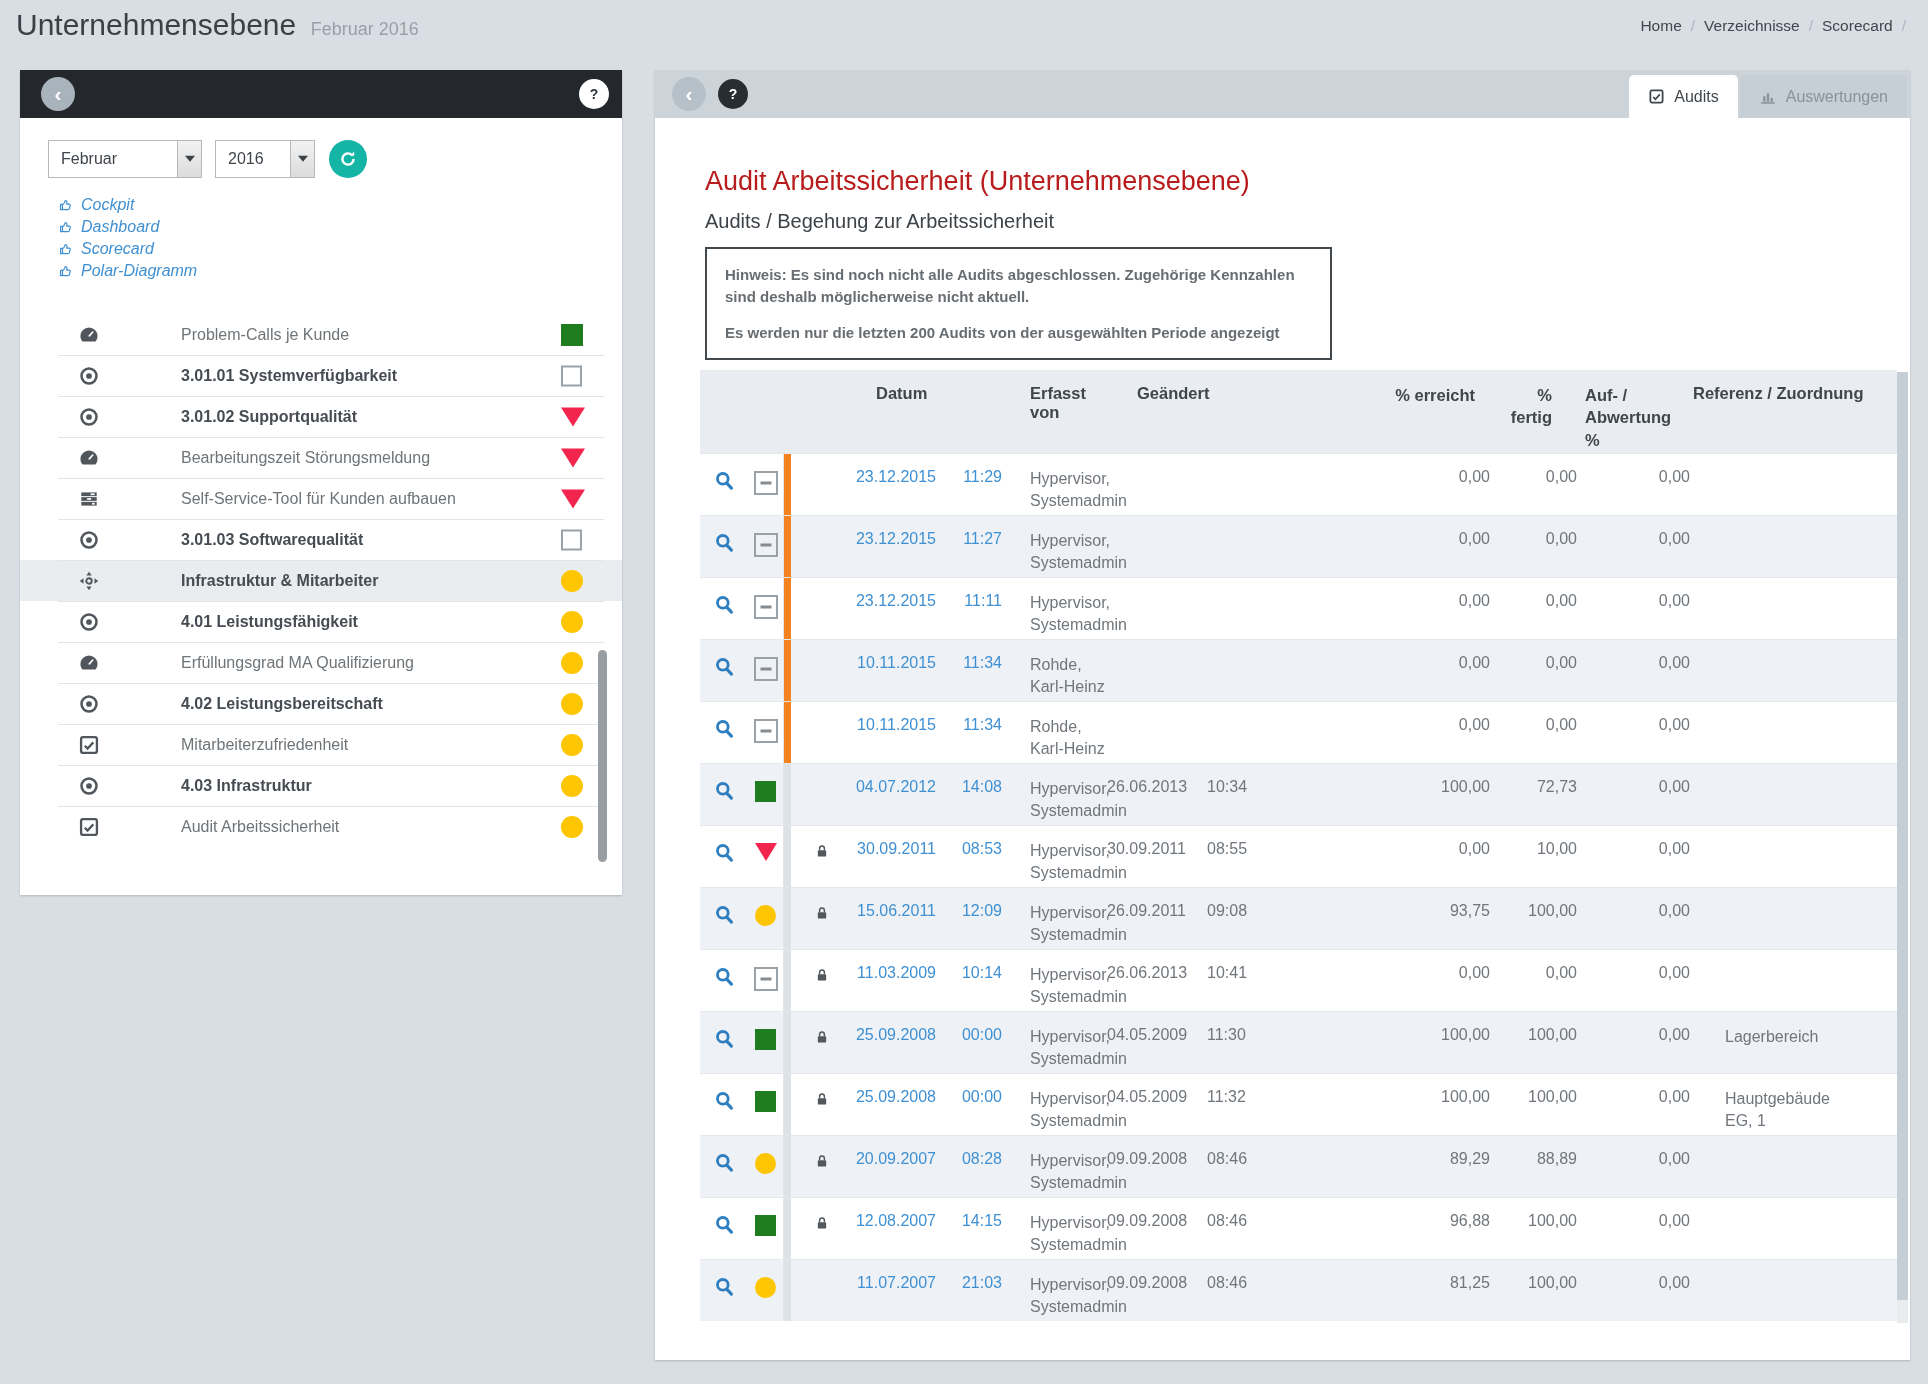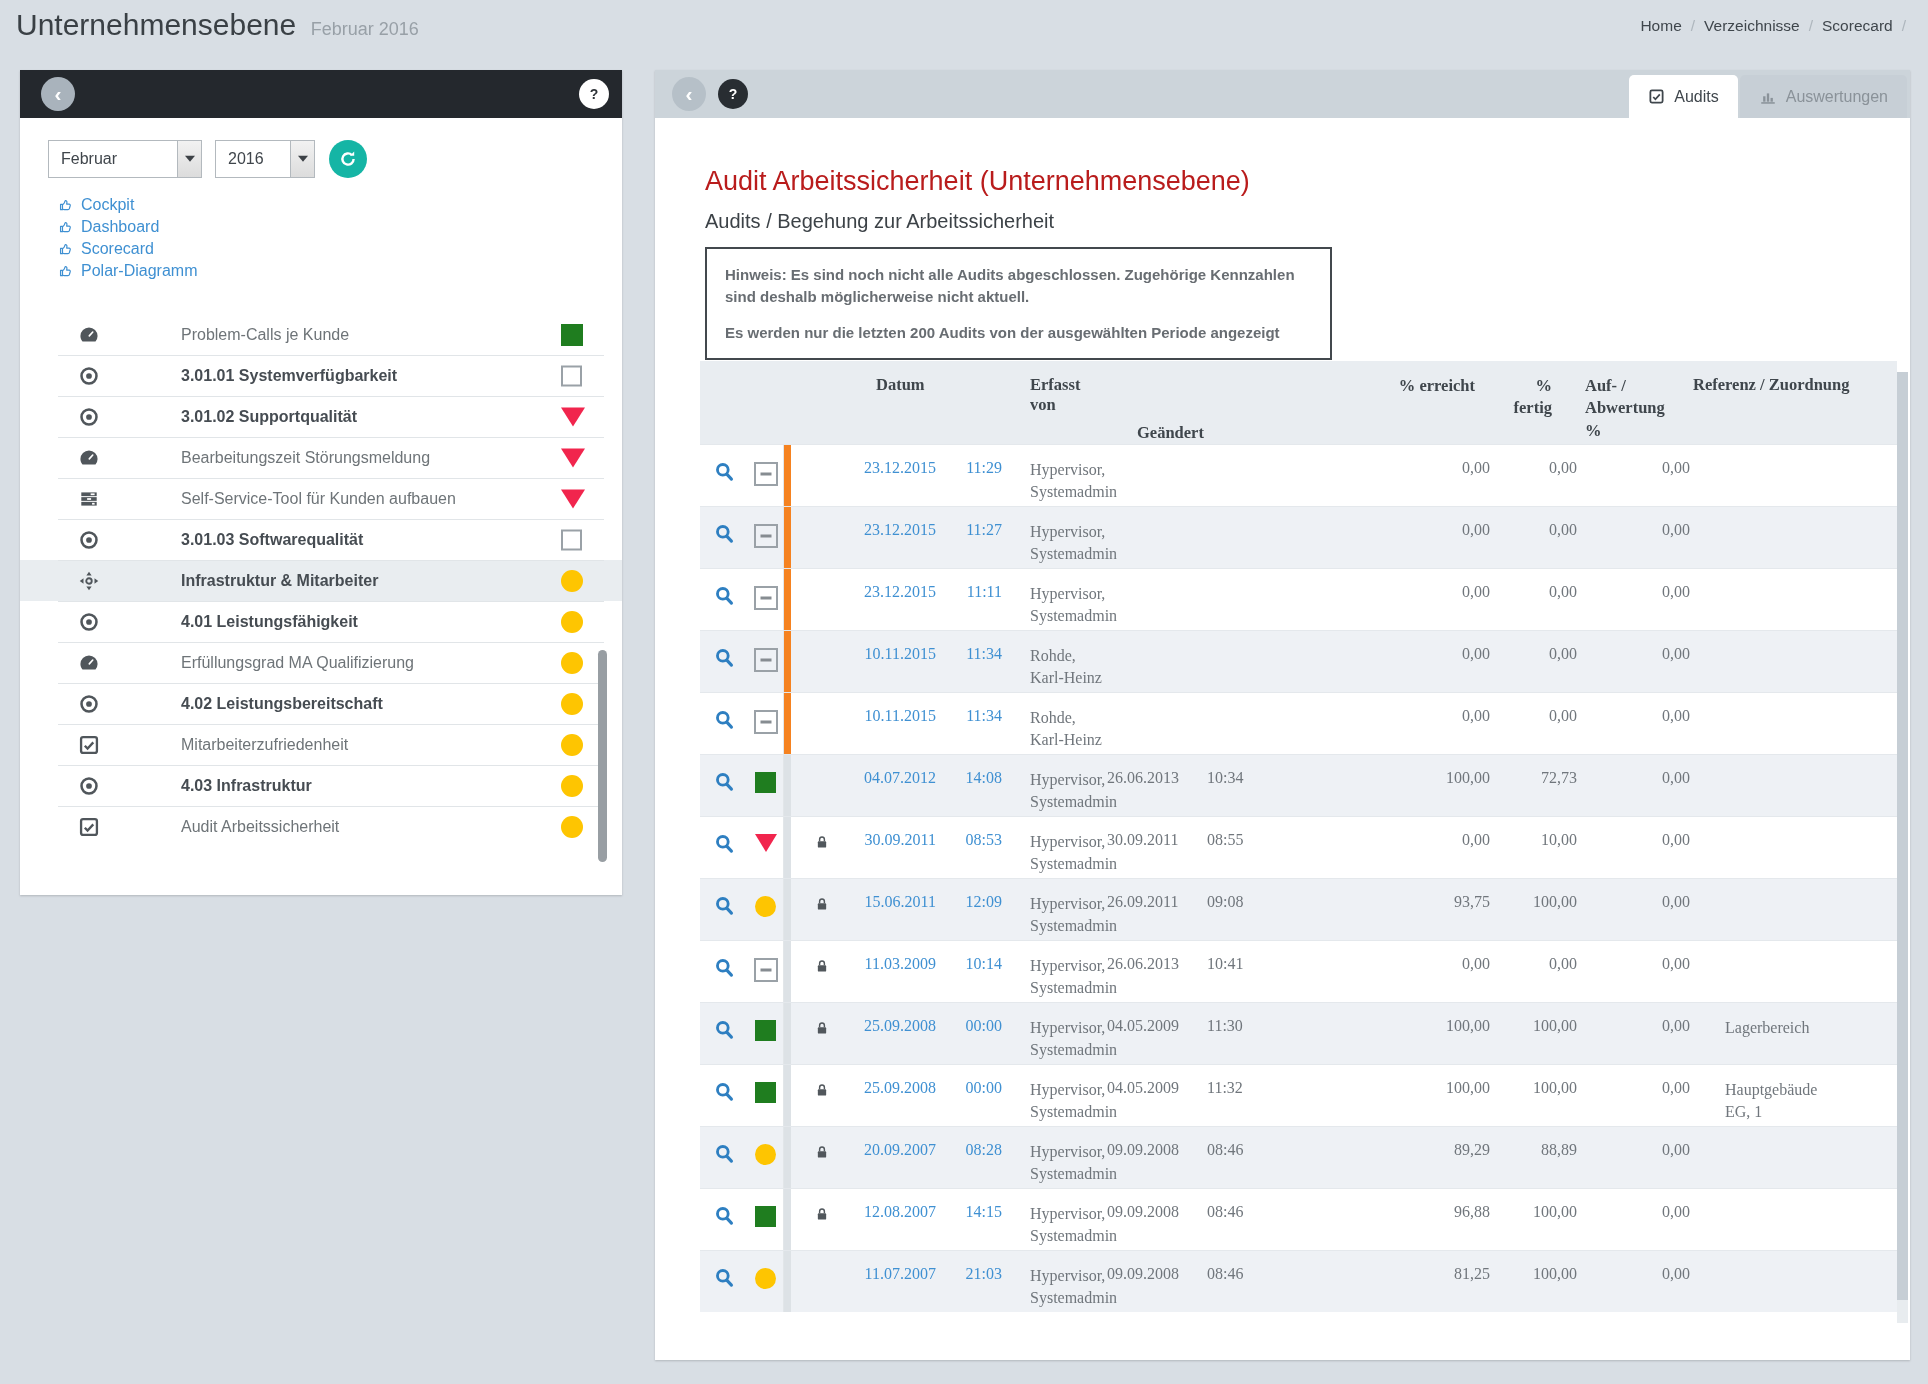--- a/index.html
+++ b/index.html
@@ -33,21 +33,21 @@
   .select { position:absolute; top:70px; height:38px; background:#fff; border:1px solid #b3b9be; display:flex; cursor:pointer; }
   .select .val { flex:1; font-size:16px; color:#3f454b; line-height:36px; padding-left:12px; }
   .select .btn { width:24px; border-left:1px solid #b3b9be; background:linear-gradient(#f2f2f2,#dcdcdc); position:relative; }
   .select .btn::after { content:""; position:absolute; left:50%; top:50%; transform:translate(-50%,-30%); border:5px solid transparent; border-top:6px solid #3c4146; }
   .sel-month { left:28px; width:154px; }
   .sel-year  { left:195px; width:100px; }
   .refresh-btn { left:309px; top:70px; width:38px; height:38px; background:#15b5a5; }
 
   .quick-links { position:absolute; left:38px; top:124px; list-style:none; }
   .quick-links li { height:22px; display:flex; align-items:center; gap:7px; cursor:pointer; }
-  .quick-links a { font-size:16px; color:#3f90d2; text-decoration:none; }
+  .quick-links a { font-size:16px; color:#3f90d2; text-decoration:none;font-style:italic; }
   .quick-links svg { color:#3f90d2; }
 
   
   .kpi-list { position:absolute; left:0; top:244px; width:602px; list-style:none; }
   .kpi-list li { position:relative; height:41px; cursor:pointer; }
   .kpi-list li::before { content:""; position:absolute; left:38px; right:18px; top:0; height:1px; background:#e1e5e8; }
   .kpi-list li:first-child::before { display:none; }
   .kpi-list li.selected { background:#e9edf0; }
   .k-icon { position:absolute; left:58px; top:50%; transform:translateY(-50%); width:22px; height:22px; color:#50565b; }
   .k-label { position:absolute; left:161px; top:0; line-height:41px; font-size:16px; color:#6e7478; white-space:nowrap; }
@@ -65,26 +65,26 @@
   .tab-active { background:#fff; color:#3f464c; }
   .tab-inactive { background:#c7cfd6; color:#8a9299; margin-left:2px; }
   .tab svg { flex:none; }
 
   .r-title { position:absolute; left:50px; top:96px; font-size:27px; font-weight:400; color:#b91c1c; }
   .r-subtitle { position:absolute; left:50px; top:140px; font-size:20px; font-weight:400; color:#3c4247; }
   .notice { position:absolute; left:50px; top:177px; width:627px; border:2px solid #43484d; padding:15px 18px; font-size:15px; font-weight:700; color:#686d72; line-height:1.45; }
   .notice p + p { margin-top:14px; }
 
   
-  .audit-table { position:absolute; left:45px; top:291px; width:1197px;font-family:Liberation Serif, serif;
+  .audit-table { position:absolute; left:45px; top:300px; width:1197px;
     --cols:48px 36px 10px 42px 100px 66px 105px 100px 55px 228px 87px 113px 207px; }
   .thead { display:grid; grid-template-columns:var(--cols); background:#e9edf1; height:83px; font-size:16.5px; font-weight:700; color:#3f464c; }
   .h-datum    { grid-column:5/7;  padding:14px 0 0 40px; }
   .h-erfasst  { grid-column:7;    padding:14px 0 0 28px; }
-  .h-geaendert{ grid-column:8/10; padding:14px 0 0 30px;margin-top:48px; }
+  .h-geaendert{ grid-column:8/10; padding:14px 0 0 30px; }
   .h-erreicht { grid-column:10; text-align:right; padding:14px 15px 0 133px; line-height:1.35; }
   .h-fertig   { grid-column:11; text-align:right; padding:14px 25px 0 12px; line-height:1.35; }
   .h-abw      { grid-column:12; padding:14px 10px 0 8px; line-height:1.35; }
   .h-ref      { grid-column:13; padding:14px 0 0 3px; }
 
   .trow { display:grid; grid-template-columns:var(--cols); min-height:62px; font-size:16px; color:#70767c; border-top:1px solid #e4e8ec; background:#fff; }
   .trow.alt { background:#eef1f5; }
   .c-search { display:flex; justify-content:center; padding-top:16px; color:#2e7fc1; cursor:pointer; }
   .c-status { display:flex; justify-content:center; padding-top:17px; border-right:1px solid #e2e6e9; }
   .c-stripe { position:relative; }

